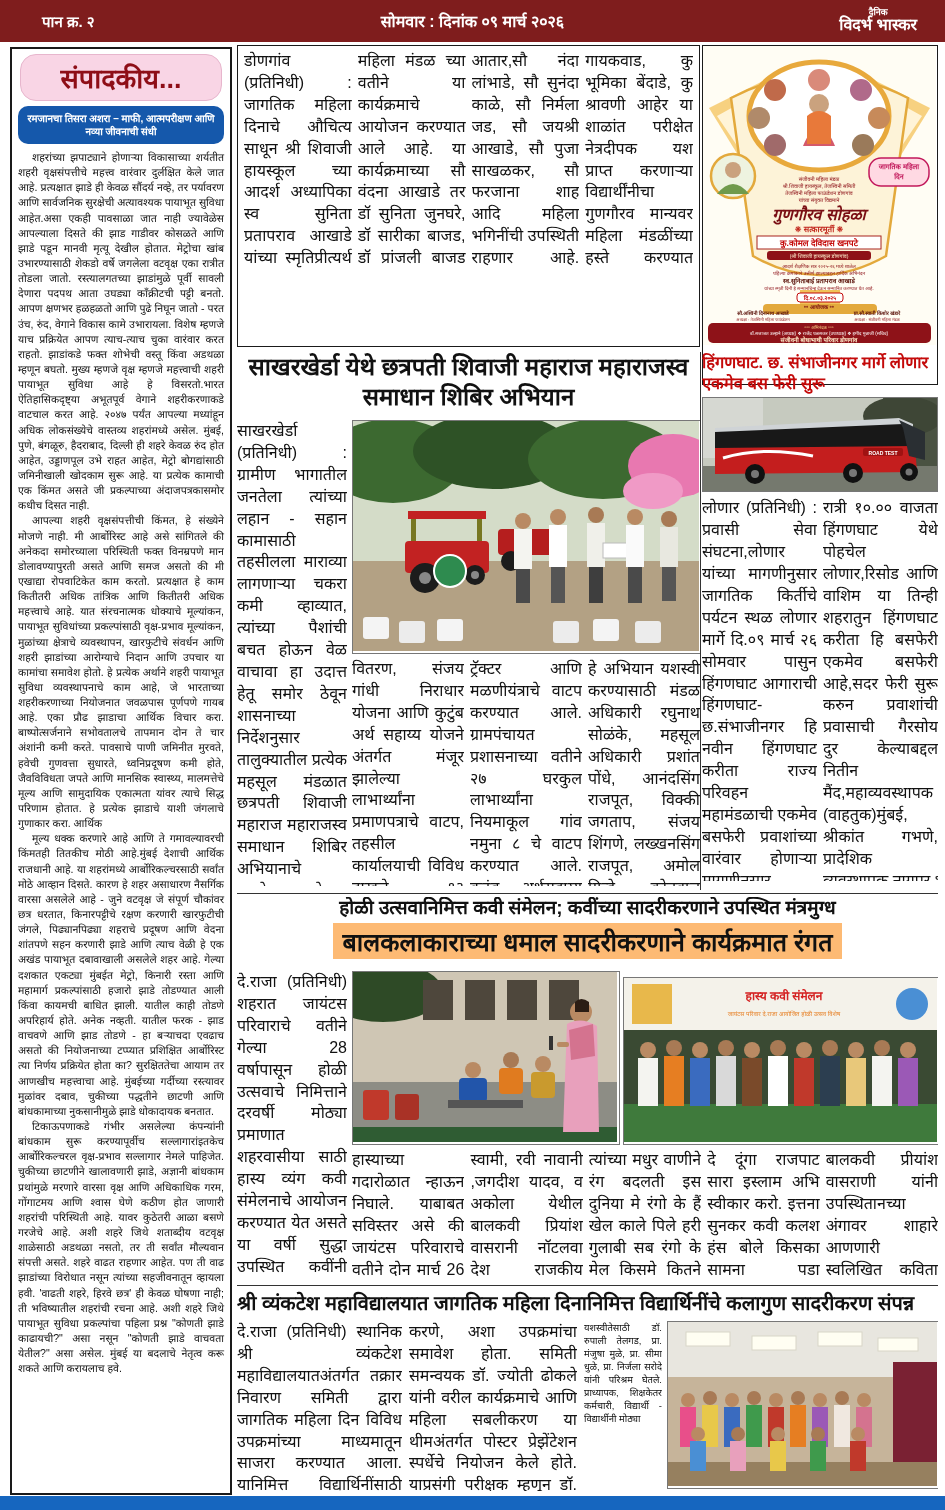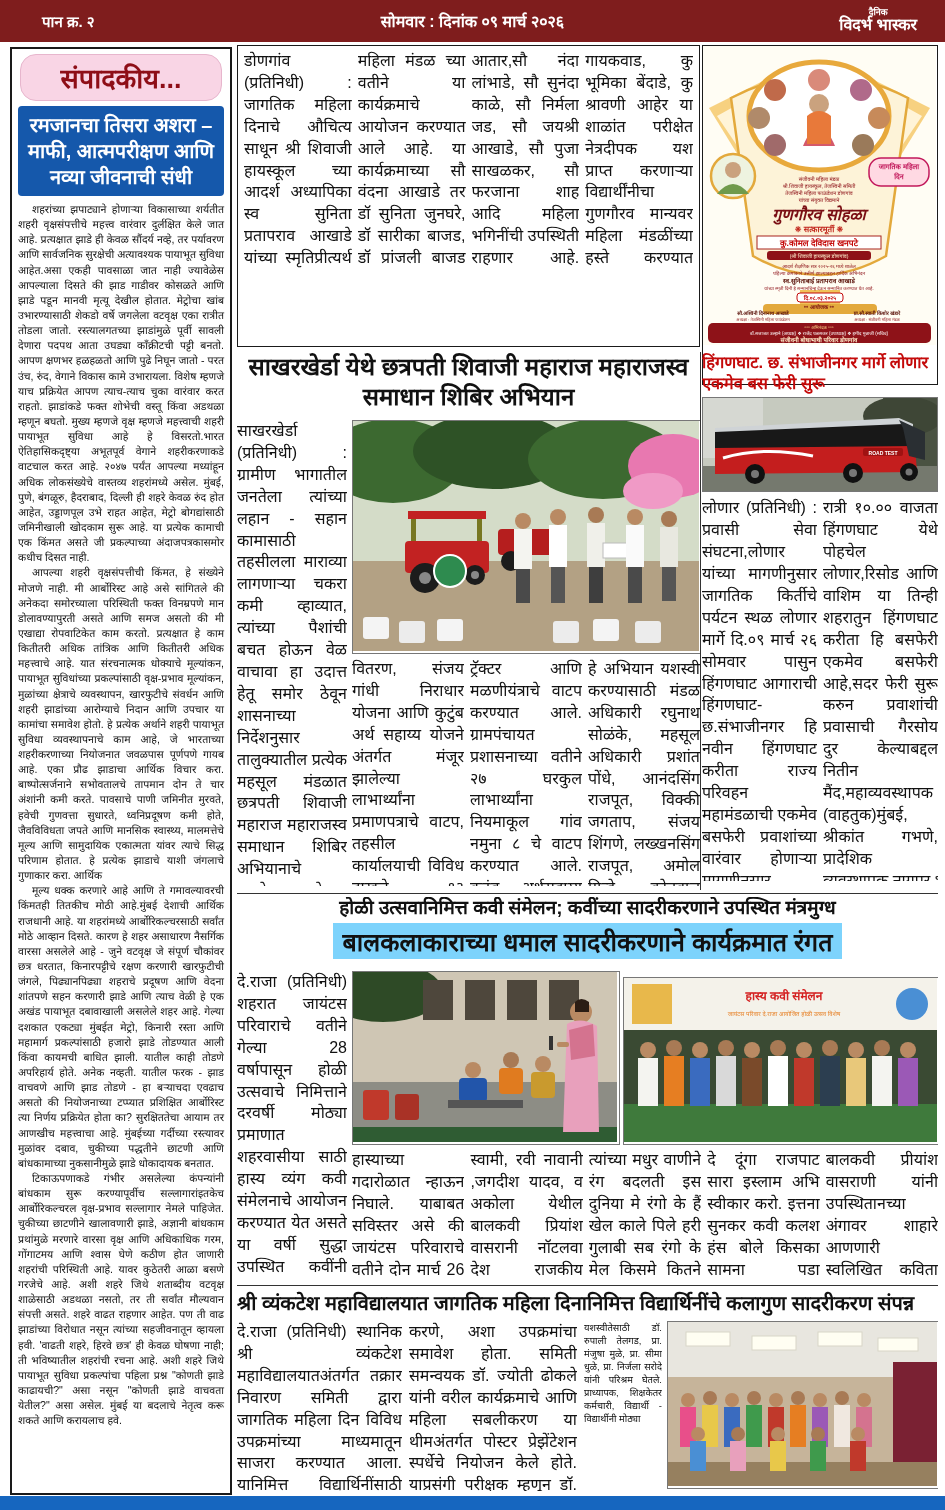--- a/index.html
+++ b/index.html
@@ -9,21 +9,21 @@
   .topbar{left:0;top:0;width:945px;height:42px;background:#7f1d1d;color:#fff;display:flex;align-items:center;}
   .topbar .page{position:absolute;left:42px;font-weight:bold;font-size:15px;}
   .topbar .date{position:absolute;left:0;right:0;text-align:center;font-weight:bold;font-size:16px;}
   .topbar .mast{position:absolute;right:28px;text-align:center;line-height:1.05;}
   .topbar .mast .small{font-size:9px;font-weight:bold;display:block;}
   .topbar .mast .big{font-size:16px;font-weight:bold;display:block;}
   .botbar{left:0;top:1496px;width:945px;height:14px;background:#1666bf;}
   
   .editorial{left:10px;top:47px;width:222px;height:1448px;border:2px solid #1a1a1a;box-sizing:border-box;padding:4px 6px;overflow:hidden;background:#fff;}
   .ed-title{background:#f9d5e5;border:1px solid #e7b6cd;border-radius:16px;color:#8e0e17;font-size:27px;font-weight:bold;text-align:center;padding:4px 0;margin:1px 2px 5px 2px;}
-  .ed-sub{background:#1558ab;border-radius:4px;color:#fff;font-size:20px;font-weight:bold;text-align:center;padding:6px 6px;margin:0 0 6px 0;line-height:1.3;}
+  .ed-sub{background:#1558ab;border-radius:10px;color:#fff;font-size:10px;font-weight:bold;text-align:center;padding:6px 6px;margin:0 0 6px 0;line-height:1.3;}
   .ed-body{font-size:10.6px;line-height:1.43;text-align:justify;}
   .ed-body p{margin:0;text-indent:14px;}
   
   .coltext{font-size:16px;line-height:1.37;text-align:justify;overflow:hidden;}
   .cols{display:flex;gap:6px;}
   .cols>div{flex:1;}
   
   .a1box{left:237px;top:45px;width:463px;height:302px;border:1.5px solid #1a1a1a;box-sizing:border-box;padding:4px 6px;overflow:hidden;}
   .a1head{font-size:20px;font-weight:bold;text-align:center;line-height:1.3;margin:2px 0 6px 0;}
   .a1cols{height:218px;}
@@ -40,21 +40,21 @@
   .bushead{color:#c40a0a;font-size:16.5px;font-weight:bold;line-height:1.25;margin:0 0 4px 0;}
   .busphoto{width:236px;height:95px;border:1px solid #777;box-sizing:border-box;}
   .buscols{margin-top:5px;height:384px;}
   
   .rule-h{background:#333;height:1px;}
   .rule-v{background:#333;width:1px;}
   
   .holibox{left:237px;top:897px;width:701px;height:384px;overflow:hidden;}
   .holih1{font-size:19px;font-weight:bold;text-align:center;line-height:1.2;margin:0;}
   .holih2wrap{text-align:center;margin:3px 0 5px 0;}
-  .holih2{display:inline-block;background:#7dd3fc;font-size:25px;font-weight:bold;padding:1px 10px;}
+  .holih2{display:inline-block;background:#fdba74;font-size:25px;font-weight:bold;padding:1px 10px;}
   .holicol1{position:absolute;left:0;top:74px;width:110px;height:306px;}
   .holiphoto1{position:absolute;left:115px;top:74px;width:266px;height:172px;border:1px solid #777;}
   .holiphoto2{position:absolute;left:386px;top:80px;width:315px;height:166px;border:1px solid #777;}
   .holicols{position:absolute;left:115px;top:252px;width:586px;height:130px;}
   
   .colbox{left:237px;top:1289px;width:701px;height:204px;overflow:hidden;}
   .colhead{font-size:20px;font-weight:bold;margin:0 0 5px 0;}
   .colcol{position:absolute;top:32px;height:170px;}
   .colphoto{position:absolute;left:430px;top:32px;width:271px;height:166px;border:1px solid #777;}
   svg text{font-family:"Liberation Sans",sans-serif;}

